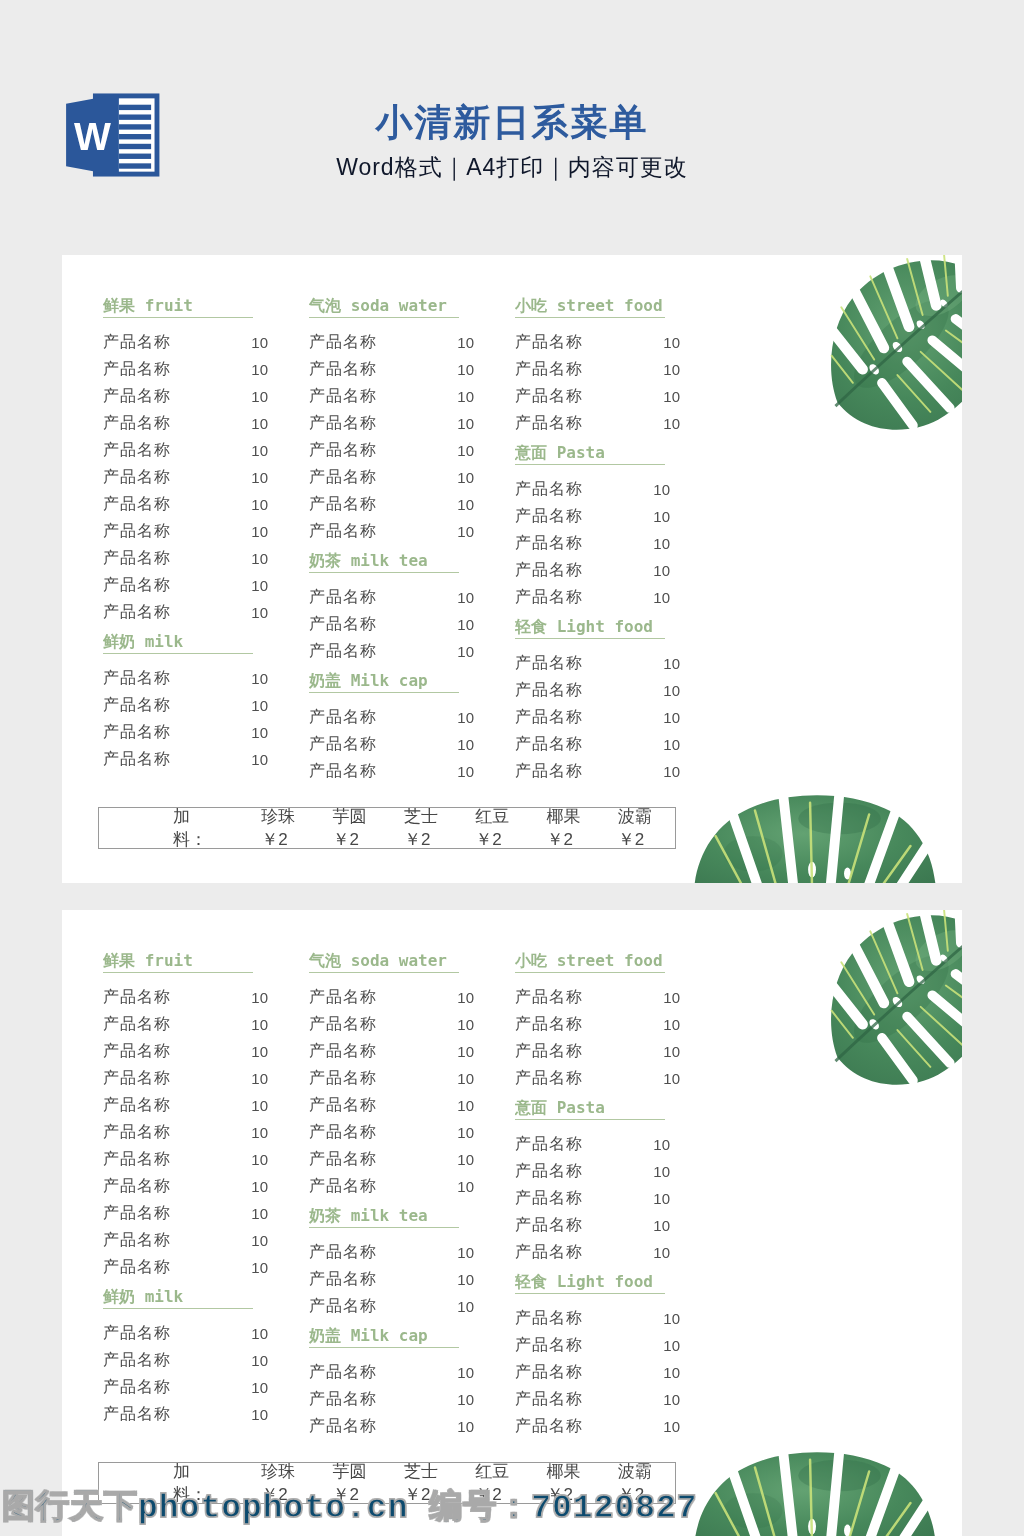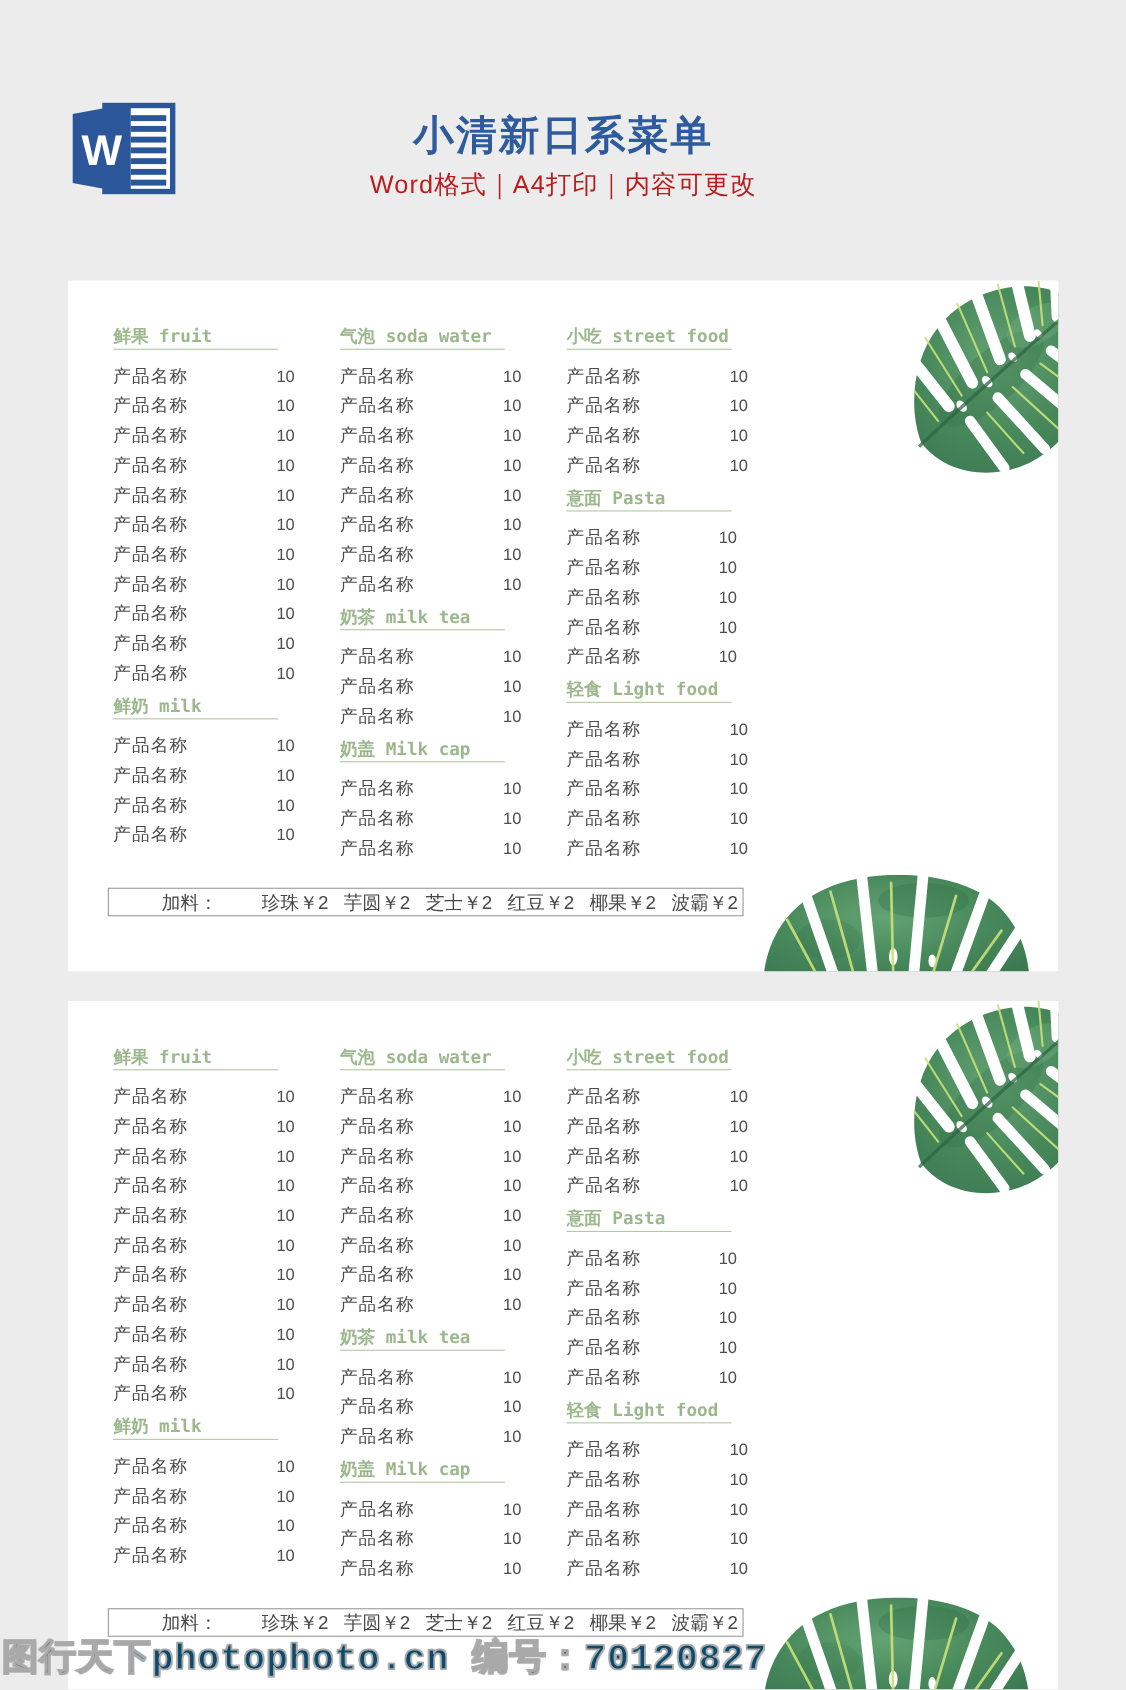--- a/index.html
+++ b/index.html
@@ -10,21 +10,21 @@
   }
   
   .top-header{position:absolute;top:0;left:0;width:1024px;height:255px;}
   .word-icon{position:absolute;left:64px;top:92px;width:98px;height:86px;}
   .doc-title{
     position:absolute;top:98px;left:0;width:1024px;text-align:center;
     font-size:37px;font-weight:bold;color:#2e5b9e;letter-spacing:2px;
   }
   .doc-subtitle{
     position:absolute;top:152px;left:0;width:1024px;text-align:center;
-    font-size:23px;color:#b91c1c;letter-spacing:1px;
+    font-size:23px;color:#0f172a;letter-spacing:1px;
   }
   
   .page{
     position:absolute;left:62px;width:900px;background:#ffffff;overflow:hidden;
   }
   .page-1{top:255px;height:628px;}
   .page-2{top:910px;height:626px;}
   .page-content{
     position:absolute;top:40px;left:41px;display:flex;gap:41px;
   }
@@ -38,24 +38,24 @@
   }
   .menu-section:first-child .section-header{margin-top:0;}
   .menu-row{
     display:flex;justify-content:space-between;align-items:center;
     height:27px;font-size:16px;color:#4a4a4a;letter-spacing:1px;
   }
   .menu-section.narrow .menu-row{width:155px;}
   .menu-row .price{font-size:15px;color:#4f4f4f;letter-spacing:0;}
   
   .toppings-box{
-    position:absolute;left:36px;top:552px;width:578px;height:26px;
+    position:absolute;left:36px;top:552px;width:578px;height:42px;
     border:1px solid #9a9a9a;box-sizing:border-box;
     display:flex;align-items:center;gap:14px;
-    padding-left:48px;font-size:17px;color:#474747;
+    padding-left:74px;font-size:17px;color:#474747;
   }
   .toppings-label{margin-right:26px;}
   
   .leaf-corner{position:absolute;top:0px;right:-38px;width:178px;height:184px;}
   .leaf-fan{position:absolute;left:630px;top:540px;width:246px;height:98px;}
   
   .watermark{
     position:absolute;left:2px;top:1484px;z-index:20;
     font-size:33px;font-weight:bold;letter-spacing:1px;
     color:#0c4a6e;

